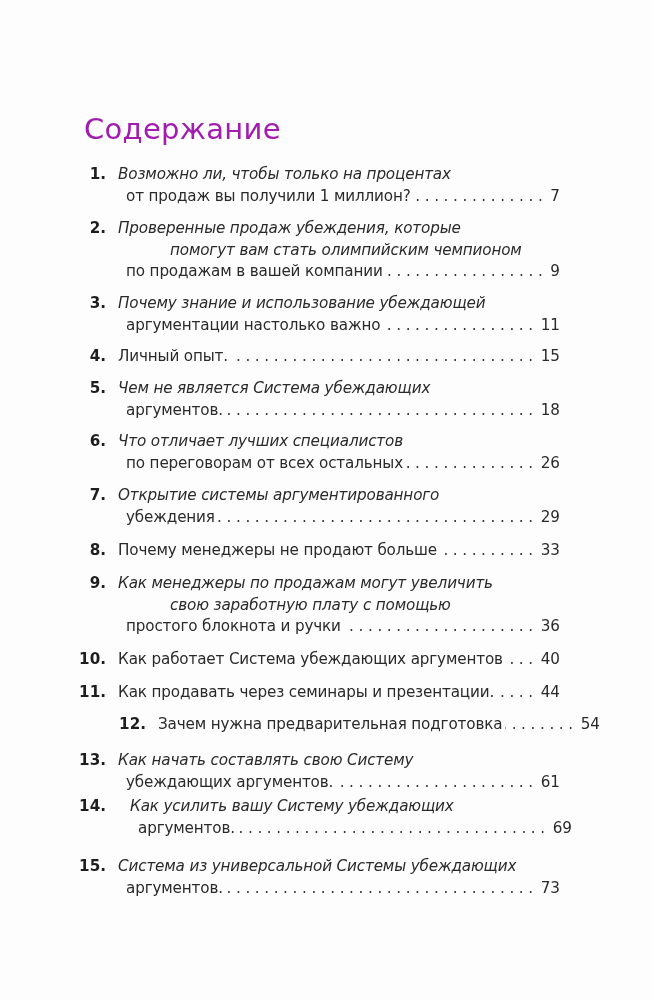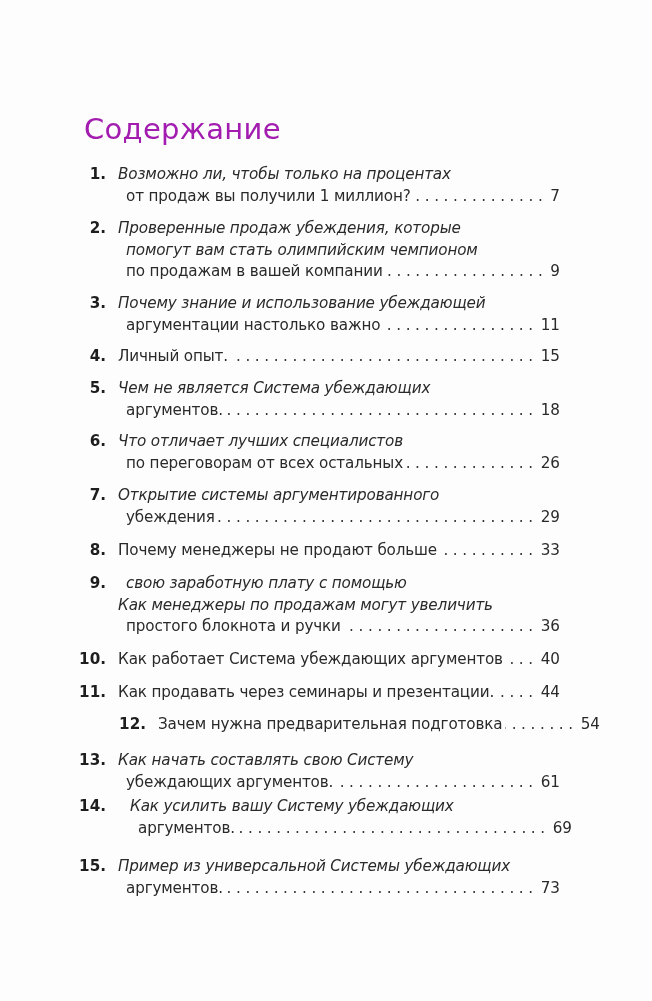--- a/index.html
+++ b/index.html
@@ -52,20 +52,21 @@
       width: 442px;
     }
     .entry-line {
       display: block;
       white-space: nowrap;
       letter-spacing: -0.15px;
       font-style: italic;
     }
     .entry-line.cont {
       padding-left: 8px;
+      margin-left: 44px;
     }
     .entry-last {
       display: flex;
       align-items: baseline;
       white-space: nowrap;
     }
     .entry-last.cont {
       padding-left: 8px;
     }
     .entry-last .txt {
@@ -176,22 +177,22 @@
         <div class="entry-last">
           <span class="txt">Почему менеджеры не продают больше</span>
           <span class="leader">....................................................</span>
           <span class="page-num">33</span>
         </div>
       </div>
     </div>
     <div class="entry" style="position: absolute; top: 409px; left: 0px;">
       <span class="entry-num">9.</span>
       <div class="entry-body">
+        <span class="entry-line">Как менеджеры по продажам могут увеличить</span>
         <span class="entry-line cont">свою заработную плату с помощью</span>
-        <span class="entry-line">Как менеджеры по продажам могут увеличить</span>
         <div class="entry-last cont">
           <span class="txt">простого блокнота и ручки</span>
           <span class="leader">....................................................</span>
           <span class="page-num">36</span>
         </div>
       </div>
     </div>
     <div class="entry" style="position: absolute; top: 485px; left: 0px;">
       <span class="entry-num">10.</span>
       <div class="entry-body">
@@ -240,21 +241,21 @@
         <div class="entry-last cont">
           <span class="txt">аргументов.</span>
           <span class="leader">....................................................</span>
           <span class="page-num">69</span>
         </div>
       </div>
     </div>
     <div class="entry" style="position: absolute; top: 692px; left: 0px;">
       <span class="entry-num">15.</span>
       <div class="entry-body">
-        <span class="entry-line">Пример из универсальной Системы убеждающих</span>
+        <span class="entry-line">Система из универсальной Системы убеждающих</span>
         <div class="entry-last cont">
           <span class="txt">аргументов.</span>
           <span class="leader">....................................................</span>
           <span class="page-num">73</span>
         </div>
       </div>
     </div>
   </div>
 
 </body></html>

